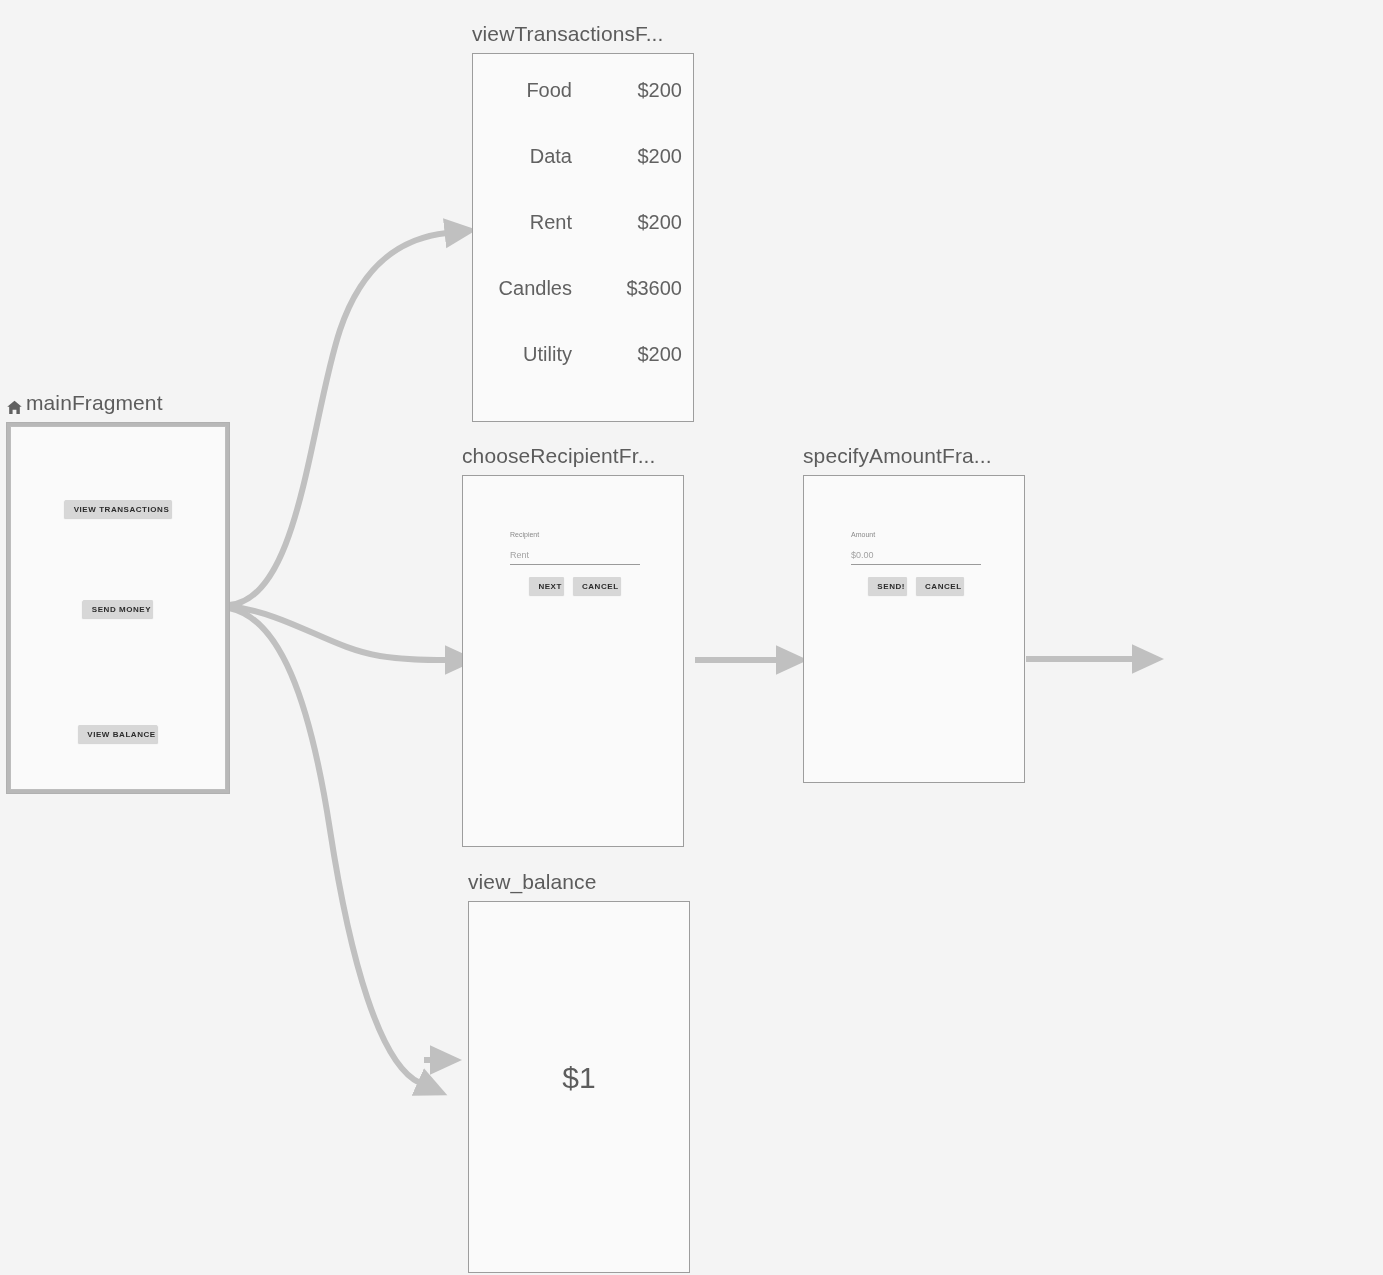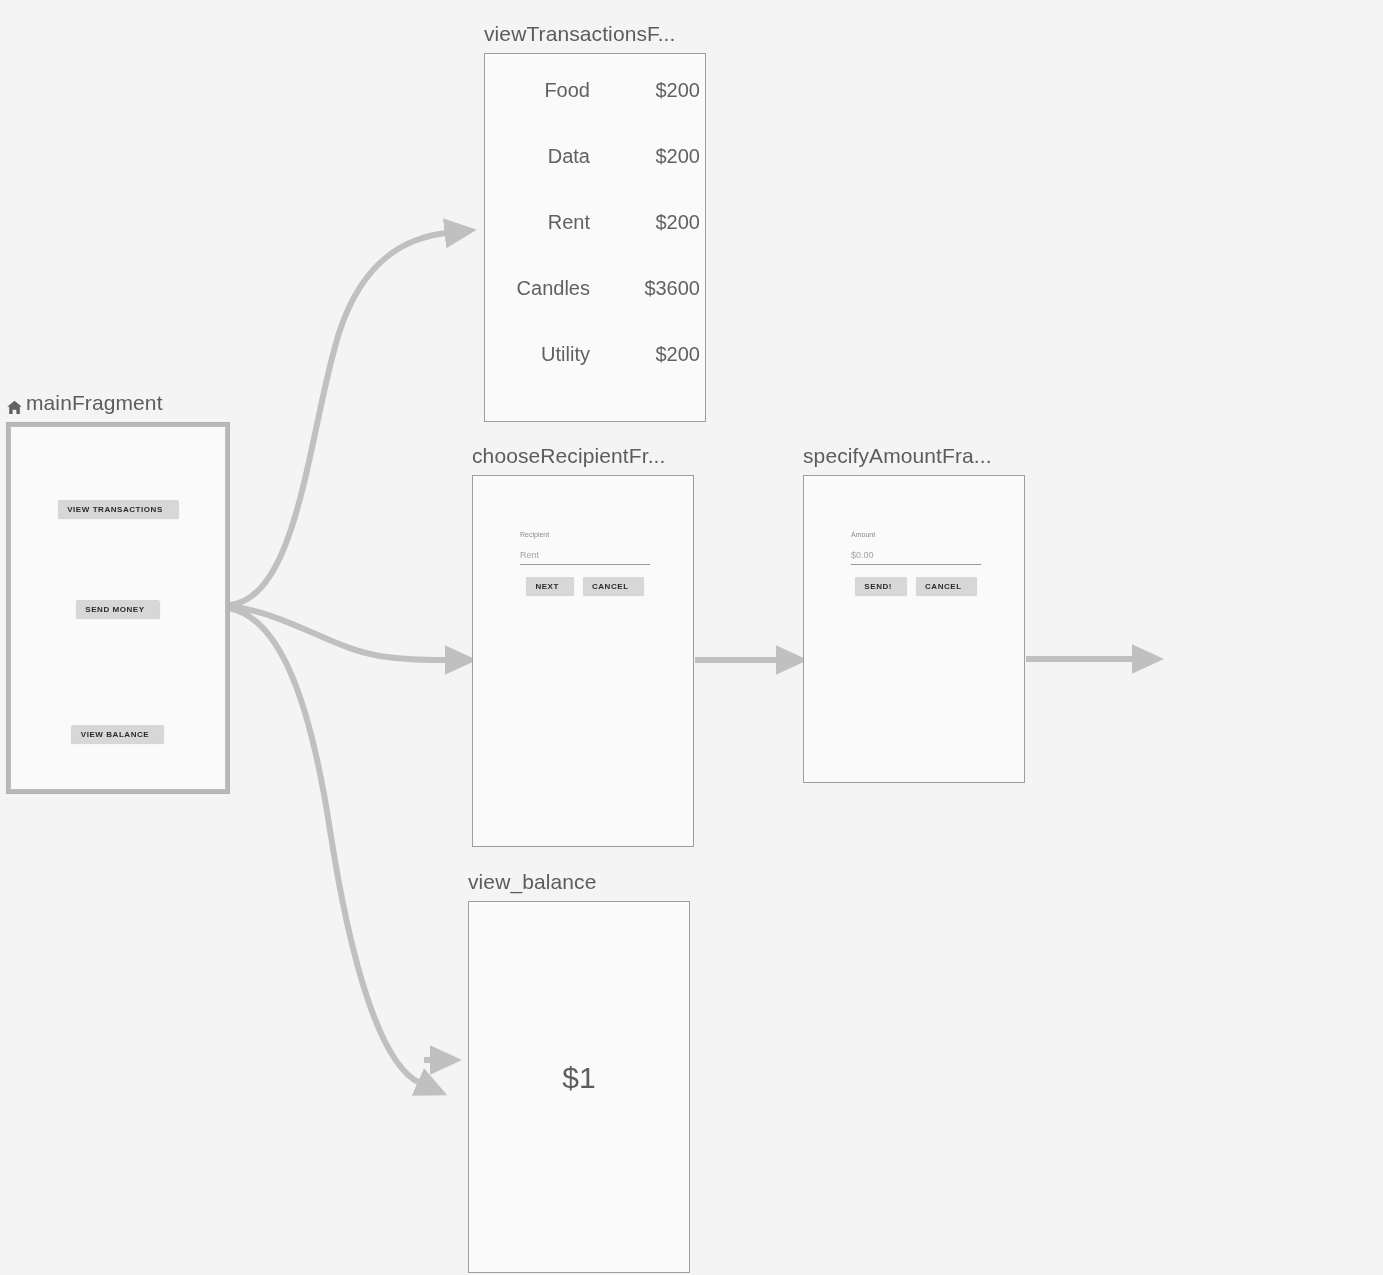--- a/index.html
+++ b/index.html
@@ -88,38 +88,37 @@
 
   
   .mat-button {
     position: absolute;
     left: 50%;
     transform: translateX(-50%);
     background: #d7d7d7;
     color: #2b2b2b;
     font-size: 8px;
     letter-spacing: .55px;
-    padding: 5px 15px 4px 9px;
+    padding: 5px 2px 4px 9px;
     line-height: 9px;
     white-space: nowrap;
     border-radius: 1px;
     box-shadow: 0 1px 1px rgba(0,0,0,.16);
     font-weight: 600;
   }
 
   
   .tx-list {
     position: absolute;
     left: 0;
     right: 0;
     top: 26px;
   }
   .tx-row {
     display: flex;
-    justify-content: center;
     align-items: baseline;
     height: 66px;
     font-size: 20px;
     color: #616161;
   }
   .tx-name {
     width: 100px;
     text-align: right;
     padding-right: 44px;
   }
@@ -226,21 +225,21 @@
     </div>
     <div class="dest-frame"></div>
     <div class="dest-inner"></div>
     <div class="dest-body">
       <div class="mat-button" style="top:78px;">VIEW TRANSACTIONS</div>
       <div class="mat-button" style="top:178px;">SEND MONEY</div>
       <div class="mat-button" style="top:278px;margin-top:25px;">VIEW BALANCE</div>
     </div>
   </div>
 
-  <div class="dest" style="left:484px; top:53px; width:222px; height:369px;">
+  <div class="dest" style="left:472px; top:53px; width:222px; height:369px;">
     <div class="dest-title">
       <span>viewTransactionsF...</span>
     </div>
     <div class="dest-frame"></div>
     <div class="dest-body">
       <div class="tx-list">
         <div class="tx-row">
           <span class="tx-name">Food</span>
           <span class="tx-amount">$200</span>
         </div>
@@ -257,21 +256,21 @@
           <span class="tx-amount">$3600</span>
         </div>
         <div class="tx-row">
           <span class="tx-name">Utility</span>
           <span class="tx-amount">$200</span>
         </div>
       </div>
     </div>
   </div>
 
-  <div class="dest" style="left:472px; top:475px; width:222px; height:372px;">
+  <div class="dest" style="left:462px; top:475px; width:222px; height:372px;">
     <div class="dest-title">
       <span>chooseRecipientFr...</span>
     </div>
     <div class="dest-frame"></div>
     <div class="dest-body">
       <div class="form-preview">
         <div class="form-label">Recipient</div>
         <div class="form-input">Rent</div>
         <div class="form-actions">
           <div class="mat-button">NEXT</div>

